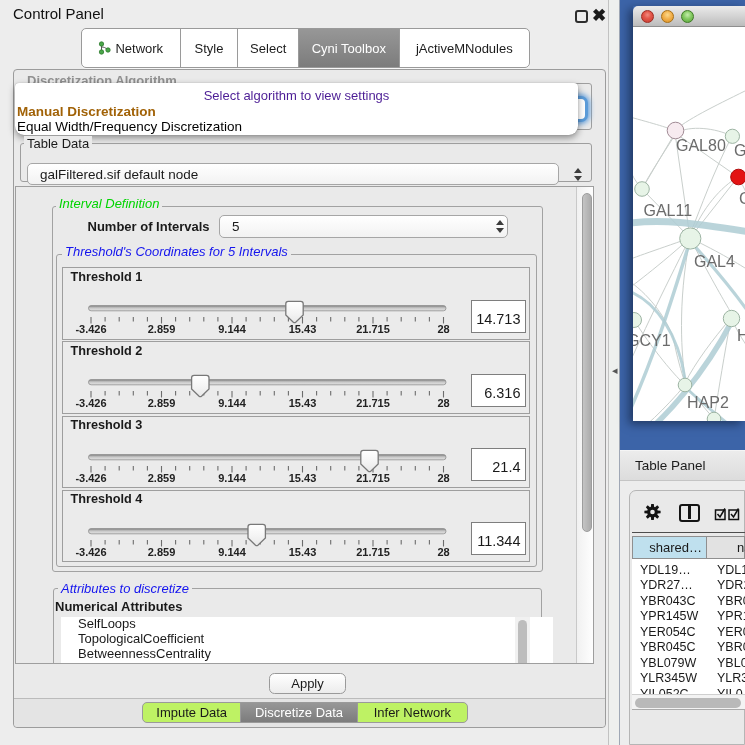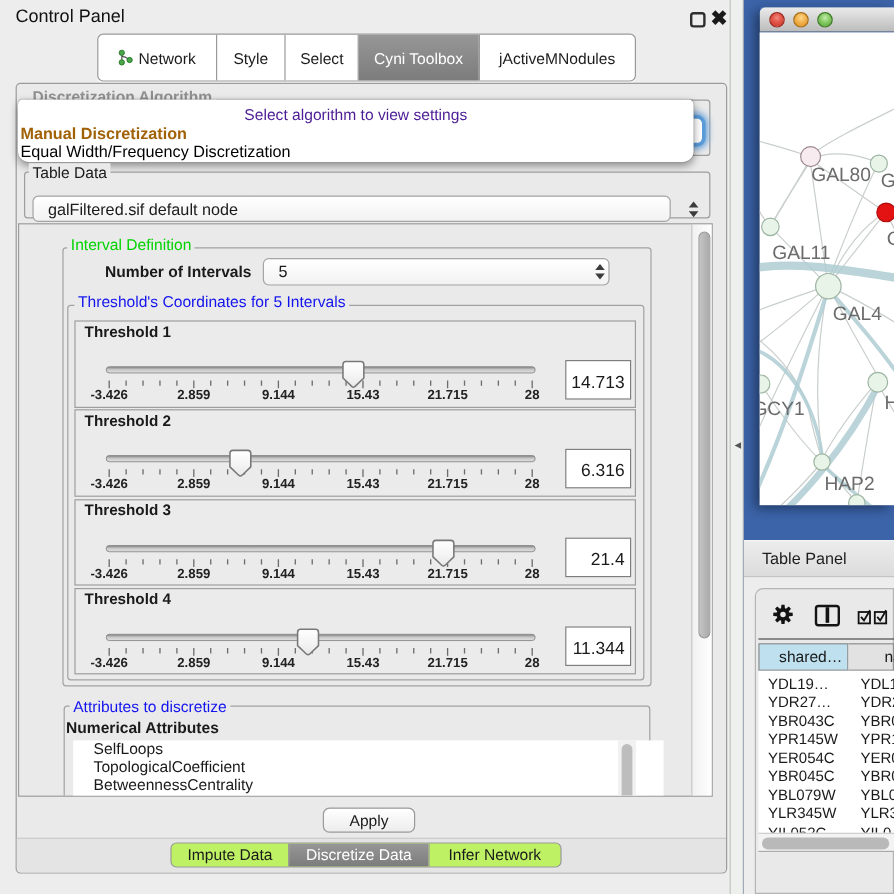--- a/index.html
+++ b/index.html
@@ -36,21 +36,21 @@
 #galcombo{left:27px;top:152px;width:532px;height:22px;background:linear-gradient(#ffffff,#f2f2f2);border:1px solid #a6a6a6;border-radius:5px;margin-top:11px;}
 #galcombo span{position:absolute;left:12px;top:3px;font-size:13.5px;}
 
 
 #scrollpane{left:15px;top:186px;width:579px;height:478px;border:1px solid #9e9e9e;background:#eaeaea;overflow:hidden;}
 #vsb{position:absolute;left:560px;top:0;width:18px;height:478px;background:linear-gradient(to right,#f1f1f1,#ffffff);border-left:1px solid #c9c9c9;}
 #vsbthumb{position:absolute;left:4.5px;top:6px;width:10.5px;height:339px;border-radius:6px;background:linear-gradient(to right,#c4c4c4,#ababab);border:1px solid #9d9d9d;}
 
 
 .grp{position:absolute;border:1px solid #a2a2a2;border-radius:3px;}
-.grplabel{position:absolute;background:#eaeaea;padding:0 3px;font-size:13px;}
+.grplabel{position:absolute;background:#eaeaea;padding:0 3px;font-size:13px;font-style:italic;}
 
 #niolabel{left:71.5px;top:31.5px;font-weight:bold;font-size:13px;}
 #niocombo{left:203px;top:28px;width:289px;height:23px;background:linear-gradient(#ffffff,#f2f2f2);border:1px solid #a6a6a6;border-radius:5px;}
 #niocombo span{position:absolute;left:12px;top:3px;font-size:13.5px;}
 
 .tpanel{position:absolute;left:61.5px;width:468px;height:72.5px;border:1px solid #9e9e9e;background:#ebebeb;}
 .tlabel{position:absolute;left:8px;top:1.5px;font-weight:bold;font-size:12.7px;}
 .vbox{position:absolute;left:408px;top:31.5px;width:55px;height:33px;background:#fff;border:1.4px solid #7e7e7e;font-size:14.5px;text-align:right;padding-right:4px;line-height:36px;}
 
 #numattr{left:39px;top:412px;font-weight:bold;font-size:13px;}

